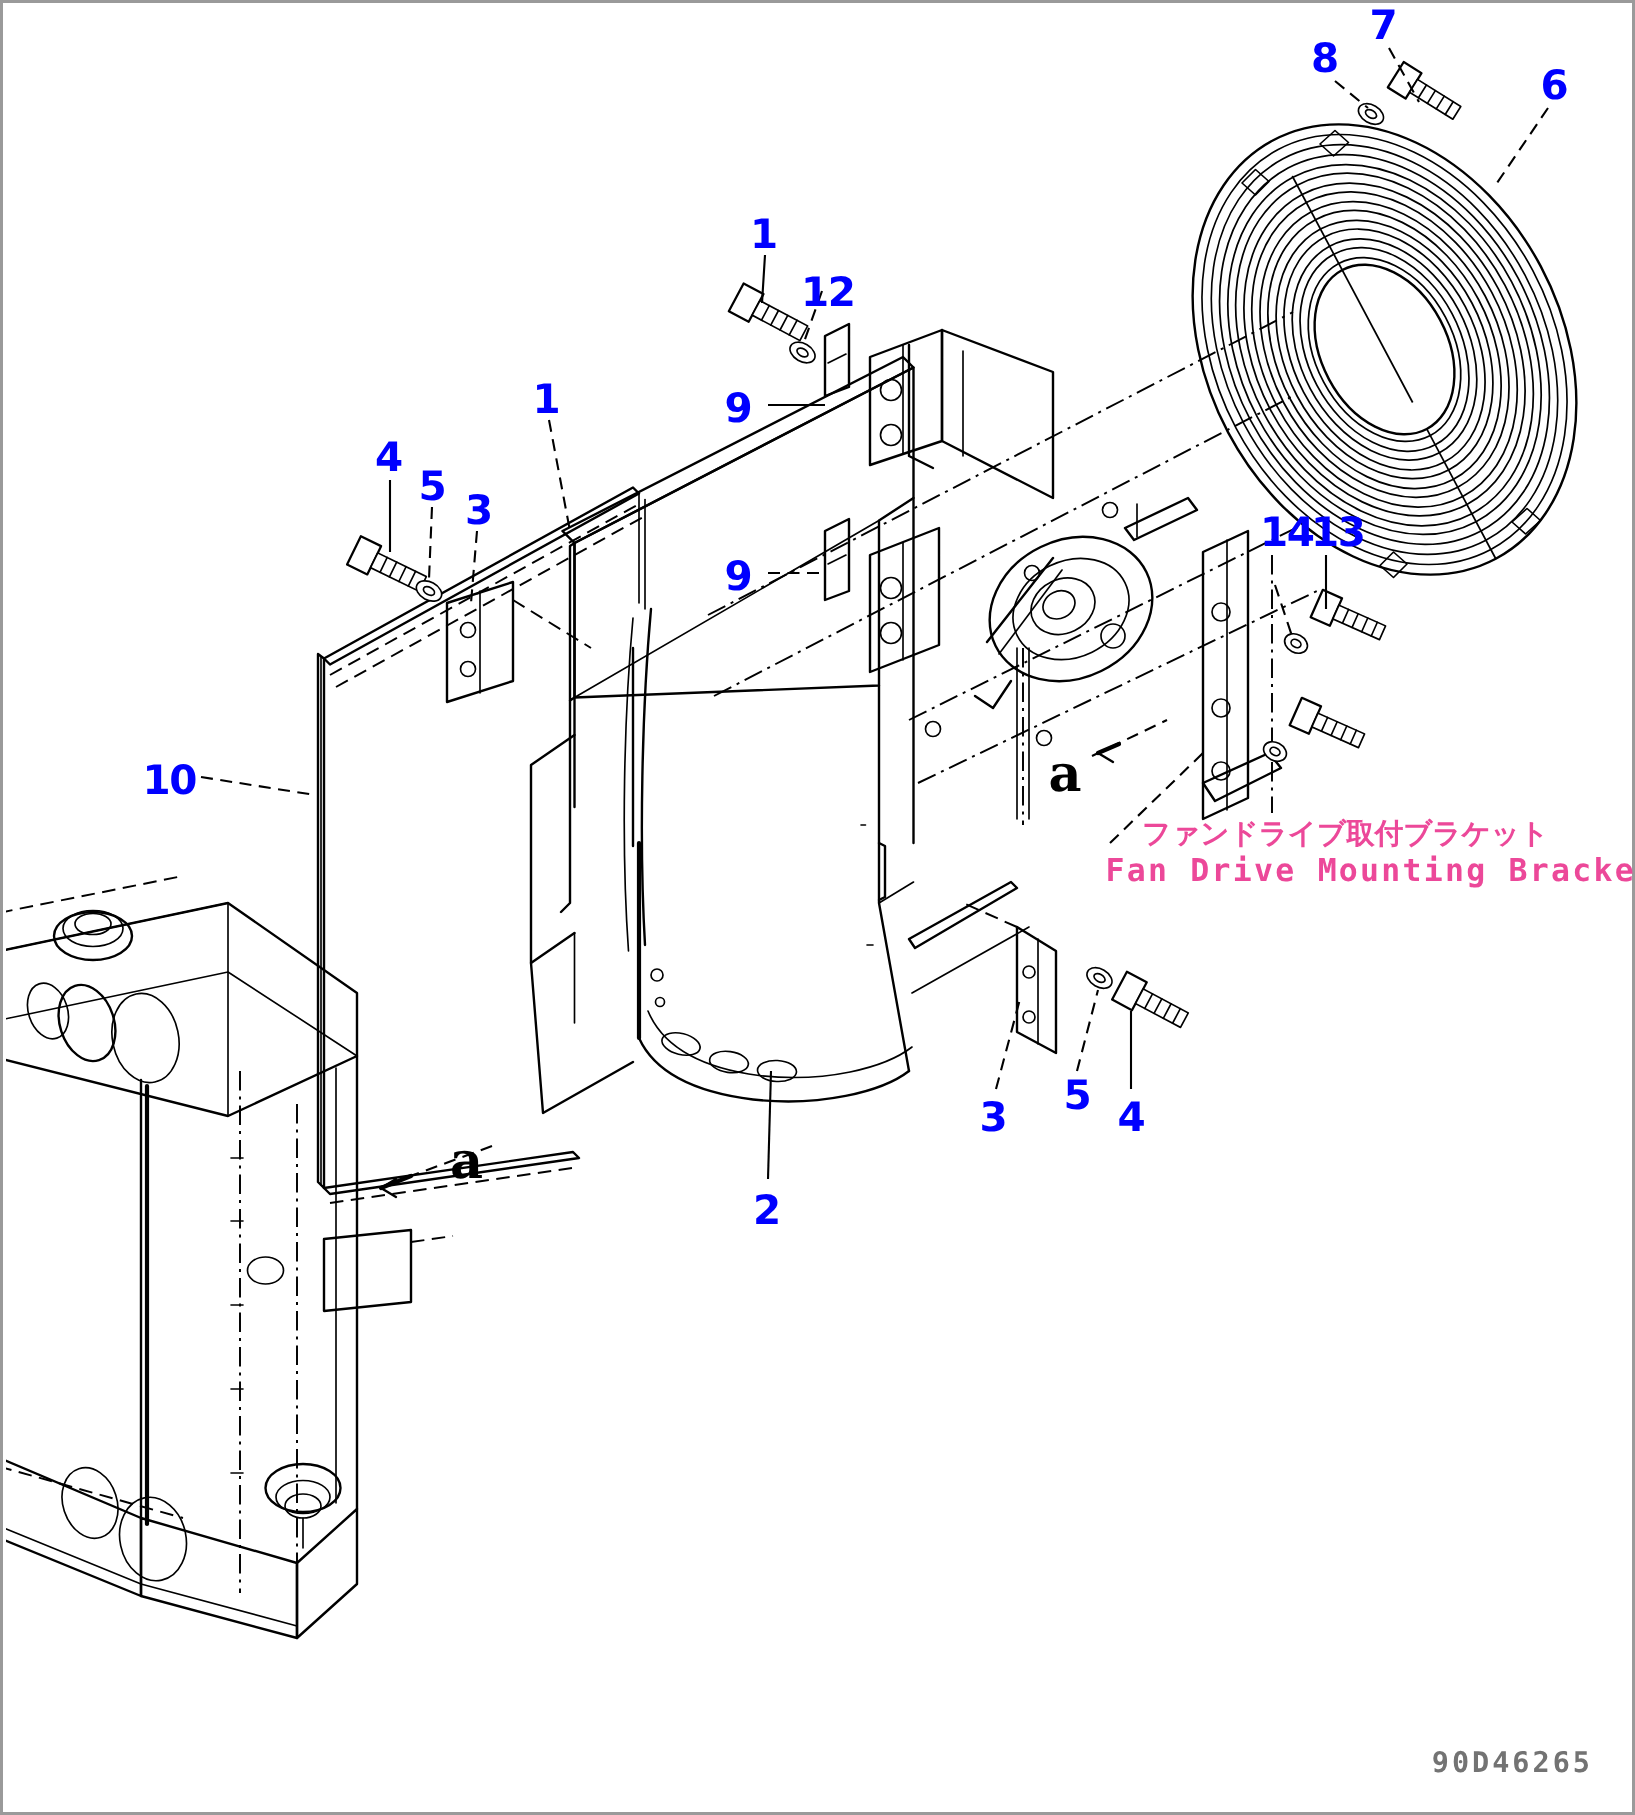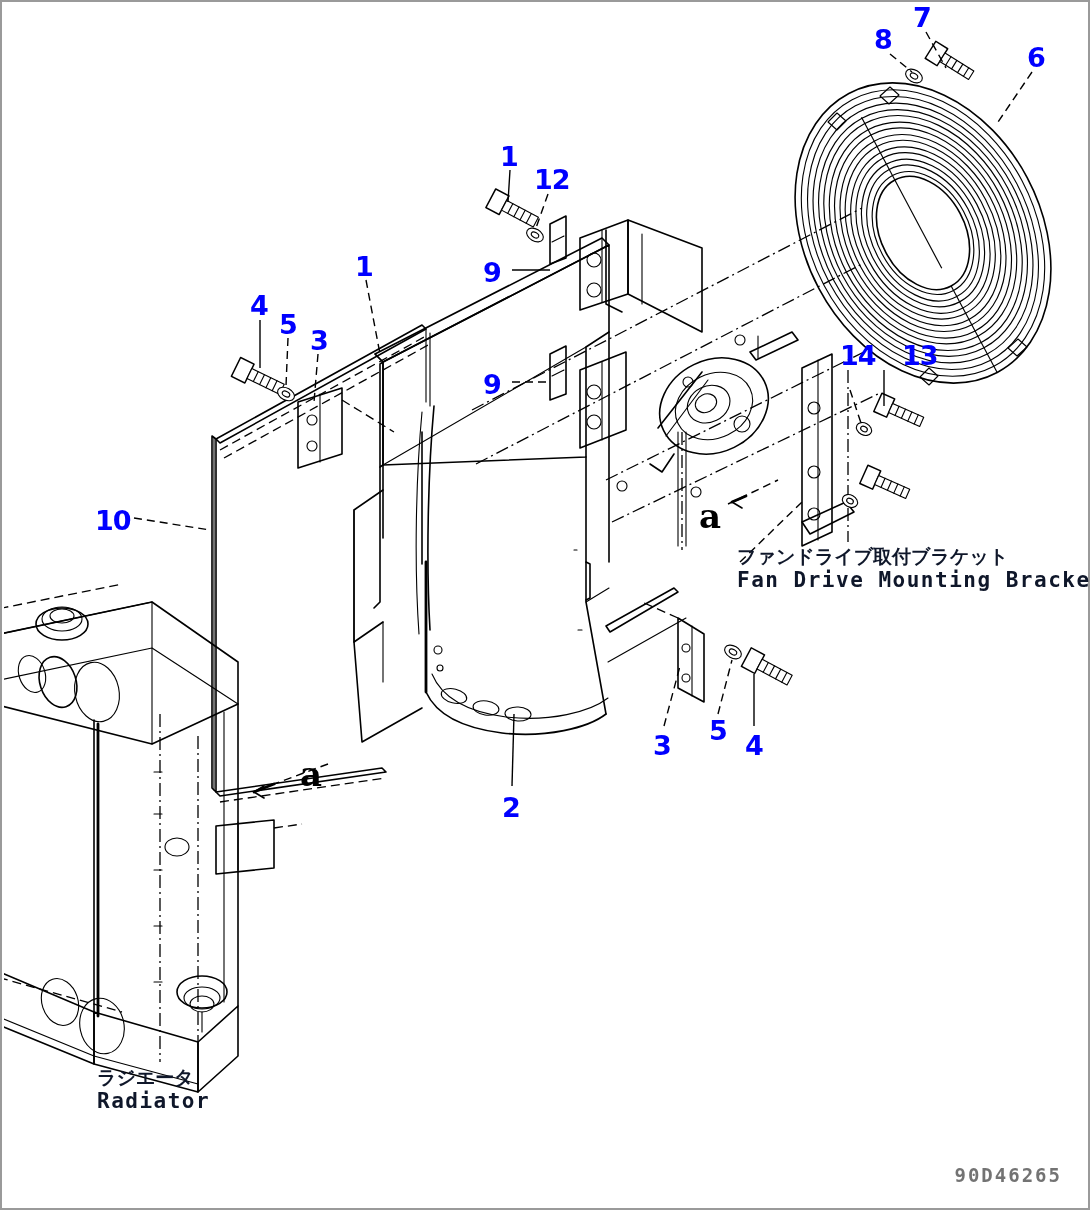--- a/index.html
+++ b/index.html
@@ -22,21 +22,21 @@
     white-space:nowrap;user-select:none;
   }
   
   .amark{
     position:absolute;color:#000;font-weight:bold;
     font-family:"DejaVu Serif","Liberation Serif",serif;
     font-size:34px;line-height:34px;
   }
   
   .caption{
-    position:absolute;text-align:left;color:#0f172a;white-space:nowrap;
+    position:absolute;text-align:center;color:#ec4899;white-space:nowrap;
   }
   .cap-jp{
     font-family:"DejaVu Sans","Liberation Sans",sans-serif;
     font-size:19px;line-height:23px;font-weight:bold;letter-spacing:0px;
   }
   .cap-en{
     font-family:"DejaVu Sans Mono","Liberation Mono",monospace;
     font-size:21px;line-height:25px;font-weight:bold;letter-spacing:1.5px;
   }
   
@@ -443,46 +443,42 @@
     </g>
 
     </g>
   </svg>
 
   <div>
     <div class="callout" style="left:911px;top:2px;">7</div>
     <div class="callout" style="left:872px;top:24px;">8</div>
     <div class="callout" style="left:1025px;top:42px;">6</div>
     <div class="callout" style="left:498px;top:141px;">1</div>
-    <div class="callout" style="left:532px;top:164px;">12</div>
+    <div class="callout" style="left:532px;top:180px;">12</div>
     <div class="callout" style="left:353px;top:251px;">1</div>
     <div class="callout" style="left:481px;top:257px;">9</div>
     <div class="callout" style="left:248px;top:290px;">4</div>
     <div class="callout" style="left:277px;top:309px;">5</div>
     <div class="callout" style="left:308px;top:325px;">3</div>
-    <div class="callout" style="left:872px;top:340px;margin-left:28px;">13</div>
+    <div class="callout" style="left:872px;top:340px;">13</div>
     <div class="callout" style="left:838px;top:340px;">14</div>
     <div class="callout" style="left:481px;top:369px;">9</div>
     <div class="callout" style="left:93px;top:505px;">10</div>
     <div class="callout" style="left:651px;top:730px;">3</div>
     <div class="callout" style="left:707px;top:715px;">5</div>
     <div class="callout" style="left:743px;top:730px;">4</div>
     <div class="callout" style="left:500px;top:792px;">2</div>
   </div>
 
   <div>
     <div class="amark" style="left:298px;top:755px;">a</div>
     <div class="amark" style="left:697px;top:497px;">a</div>
   </div>
 
   <div class="caption" style="left:735px;top:543px;width:320px;">
     <div class="cap-jp">ファンドライブ取付ブラケット</div>
     <div class="cap-en">Fan Drive Mounting Bracket</div>
   </div>
 
-  <div class="caption" style="left:95px;top:1064px;width:200px;">
-    <div class="cap-jp">ラジエータ</div>
-    <div class="cap-en">Radiator</div>
-  </div>
 
   <div id="dwgcode">90D46265</div>
 
 </div>
 
 </body></html>

